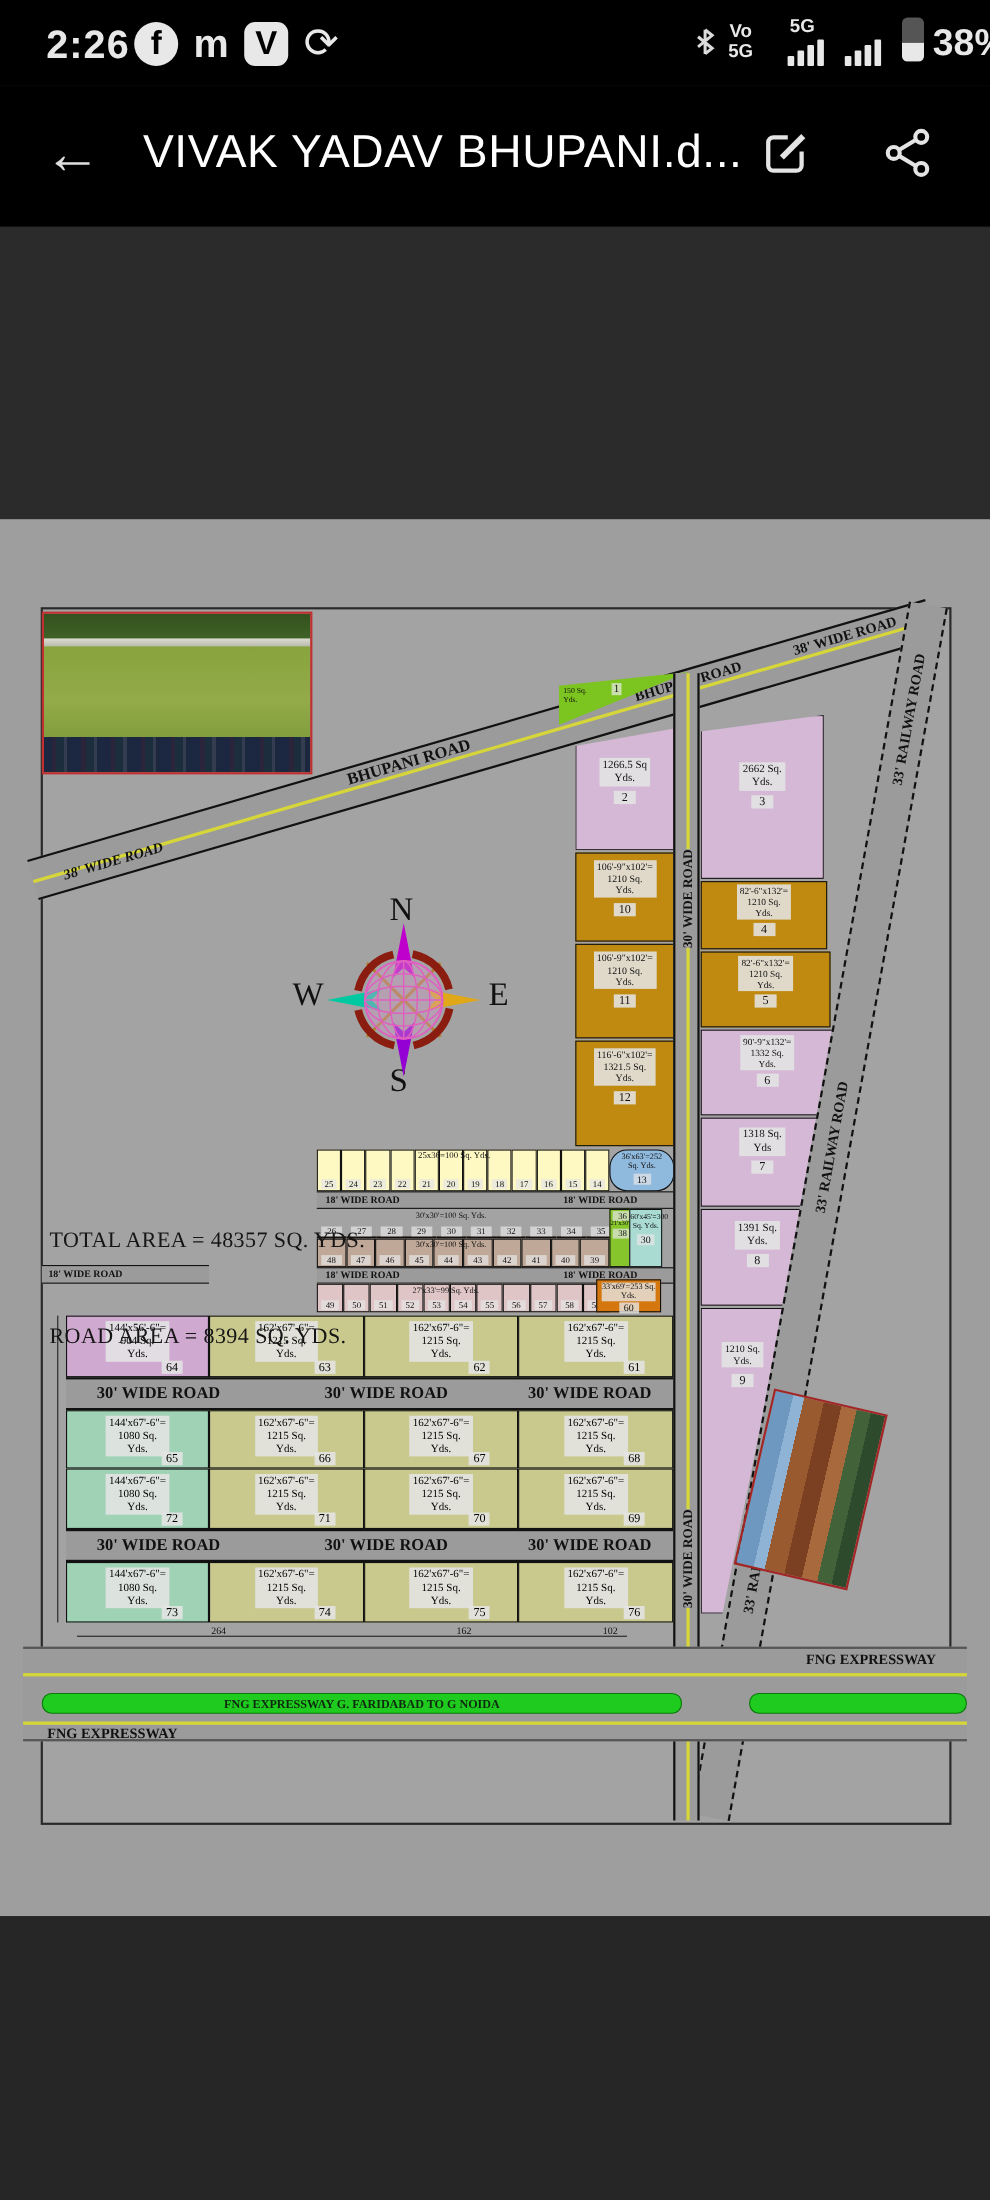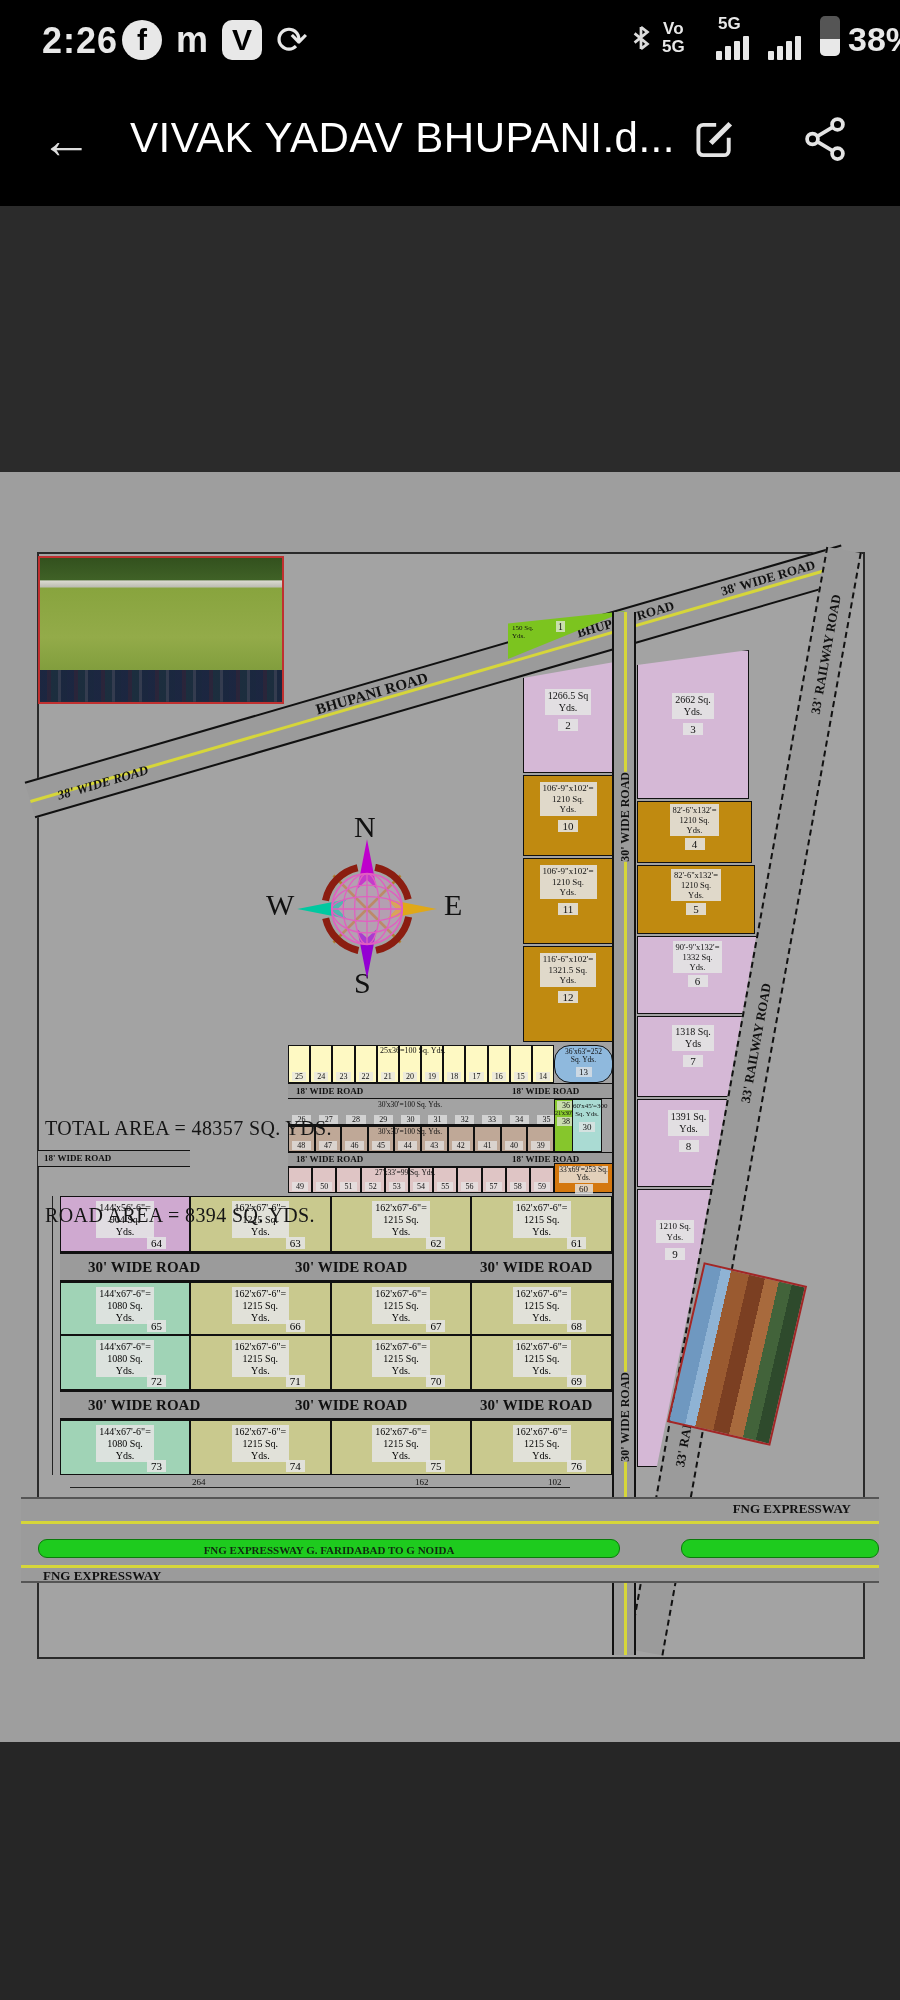--- a/index.html
+++ b/index.html
@@ -351,21 +351,21 @@
         <span>57</span>
       </div>
       <div class="scell bg-pinksm">
         <span>58</span>
       </div>
       <div class="scell bg-pinksm">
         <span>59</span>
       </div>
     </div>
   <span class="stripdim" style="left:375px;top:1168px;font-size:7.5px;">27'x33'=99 Sq. Yds.</span>
-  <div class="plot bg-orange2" style="left:554px;top:1163px;width:59px;height:30px;">
+  <div class="plot bg-orange2" style="left:542px;top:1163px;width:59px;height:30px;">
     <span style="display:block;font-size:7.5px;line-height:1.1;background:rgba(230,230,230,.8);margin:2px 4px 0"><span>33'x69'=253</span> <span>Sq. Yds.</span></span>
     <span style="display:block;font-size:9px;background:rgba(230,230,230,.8);width:18px;margin:1px auto 0">60</span>
   </div>
 
   <div class="roadband" style="left:38px;top:1150px;width:152px;height:17px;border-width:1px;"></div>
   <span class="roadlab" style="left:44px;top:1153px;font-size:9px;">18' WIDE ROAD</span>
 
   <div class="bigrow" style="left:60px;top:1196px;width:552px;height:56px;">
       <div class="bigcell bg-p"><span class="chip"><span>144'x56'-6"=</span><span>904 Sq.</span><span>Yds.</span></span><span class="bignum">64</span></div>
       <div class="bigcell bg-y"><span class="chip"><span>162'x67'-6"=</span><span>1215 Sq.</span><span>Yds.</span></span><span class="bignum">63</span></div>

